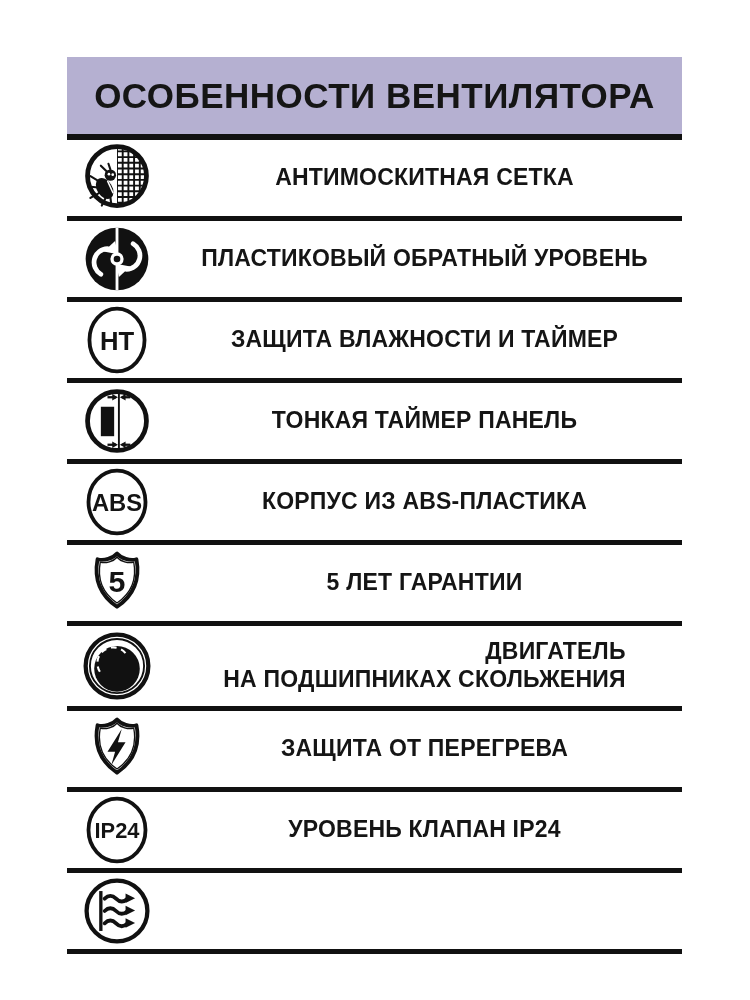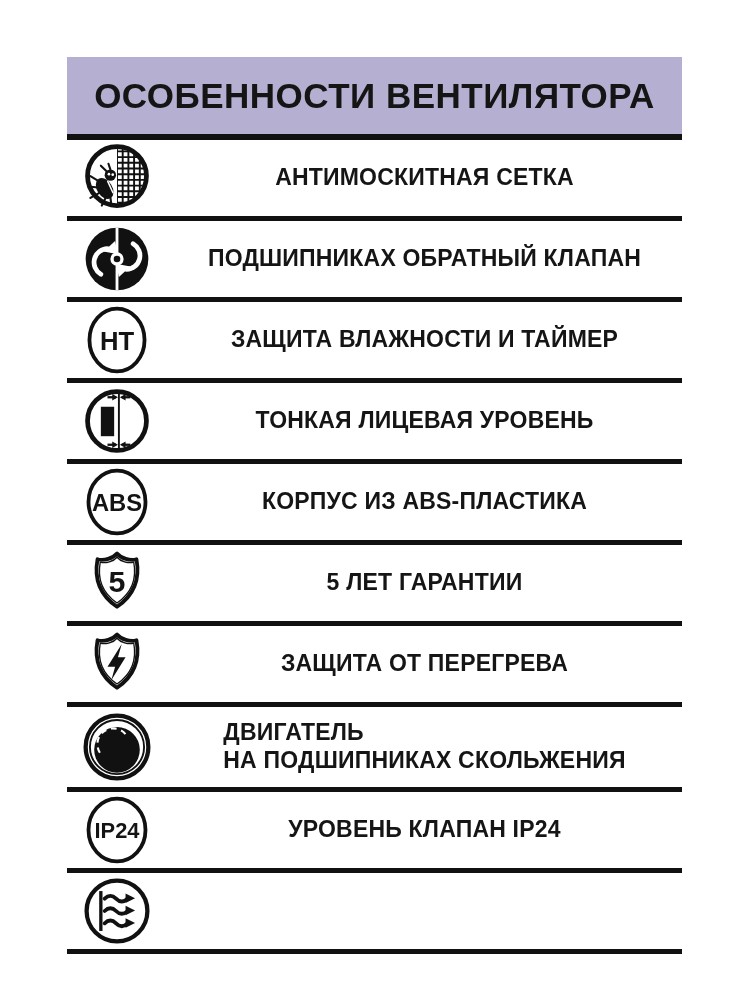--- a/index.html
+++ b/index.html
@@ -55,21 +55,21 @@
   .icon-cell svg {
     width: 76px;
     height: 76px;
     display: block;
   }
   .label-cell {
     flex: 1 1 auto;
     display: flex;
     align-items: center;
     justify-content: center;
-    text-align: left;
+    text-align: right;
   }
   .feature-label {
     font-size: 23px;
     font-weight: 700;
     line-height: 1.2;
     color: var(--text-color, #151515);
     white-space: pre-line;
     letter-spacing: 0.2px;
   }
   .sprite {
@@ -226,87 +226,87 @@
       <div class="feature-label">АНТИМОСКИТНАЯ СЕТКА</div>
     </div>
   </div>
         <div class="feature-row">
     <div class="icon-cell">
             <svg viewBox="0 0 80 80">
               <use href="#icon-check-valve-icon"></use>
             </svg>
           </div>
     <div class="label-cell">
-      <div class="feature-label">ПОДШИПНИКАХ ОБРАТНЫЙ КЛАПАН</div>
+      <div class="feature-label">ПЛАСТИКОВЫЙ ОБРАТНЫЙ УРОВЕНЬ</div>
     </div>
   </div>
         <div class="feature-row">
     <div class="icon-cell">
             <svg viewBox="0 0 80 80">
               <use href="#icon-ht-badge-icon"></use>
             </svg>
           </div>
     <div class="label-cell">
       <div class="feature-label">ЗАЩИТА ВЛАЖНОСТИ И ТАЙМЕР</div>
     </div>
   </div>
         <div class="feature-row">
     <div class="icon-cell">
             <svg viewBox="0 0 80 80">
               <use href="#icon-thin-panel-icon"></use>
             </svg>
           </div>
     <div class="label-cell">
-      <div class="feature-label">ТОНКАЯ ЛИЦЕВАЯ УРОВЕНЬ</div>
+      <div class="feature-label">ТОНКАЯ ТАЙМЕР ПАНЕЛЬ</div>
     </div>
   </div>
         <div class="feature-row">
     <div class="icon-cell">
             <svg viewBox="0 0 80 80">
               <use href="#icon-abs-badge-icon"></use>
             </svg>
           </div>
     <div class="label-cell">
       <div class="feature-label">КОРПУС ИЗ ABS-ПЛАСТИКА</div>
     </div>
   </div>
         <div class="feature-row">
     <div class="icon-cell">
             <svg viewBox="0 0 80 80">
               <use href="#icon-warranty-shield-icon"></use>
             </svg>
           </div>
     <div class="label-cell">
       <div class="feature-label">5 ЛЕТ ГАРАНТИИ</div>
-    </div>
-  </div>
-        <div class="feature-row">
-    <div class="icon-cell">
-            <svg viewBox="0 0 80 80">
-              <use href="#icon-overheat-shield-icon"></use>
-            </svg>
-          </div>
-    <div class="label-cell">
-      <div class="feature-label">ЗАЩИТА ОТ ПЕРЕГРЕВА</div>
     </div>
   </div>
         <div class="feature-row tall">
     <div class="icon-cell">
             <svg viewBox="0 0 80 80">
               <use href="#icon-motor-icon"></use>
             </svg>
           </div>
     <div class="label-cell">
       <div class="feature-label">ДВИГАТЕЛЬ
 НА ПОДШИПНИКАХ СКОЛЬЖЕНИЯ</div>
     </div>
   </div>
         <div class="feature-row">
     <div class="icon-cell">
             <svg viewBox="0 0 80 80">
+              <use href="#icon-overheat-shield-icon"></use>
+            </svg>
+          </div>
+    <div class="label-cell">
+      <div class="feature-label">ЗАЩИТА ОТ ПЕРЕГРЕВА</div>
+    </div>
+  </div>
+        <div class="feature-row">
+    <div class="icon-cell">
+            <svg viewBox="0 0 80 80">
               <use href="#icon-ip24-badge-icon"></use>
             </svg>
           </div>
     <div class="label-cell">
       <div class="feature-label">УРОВЕНЬ КЛАПАН IP24</div>
     </div>
   </div>
         <div class="feature-row">
     <div class="icon-cell">
             <svg viewBox="0 0 80 80">

